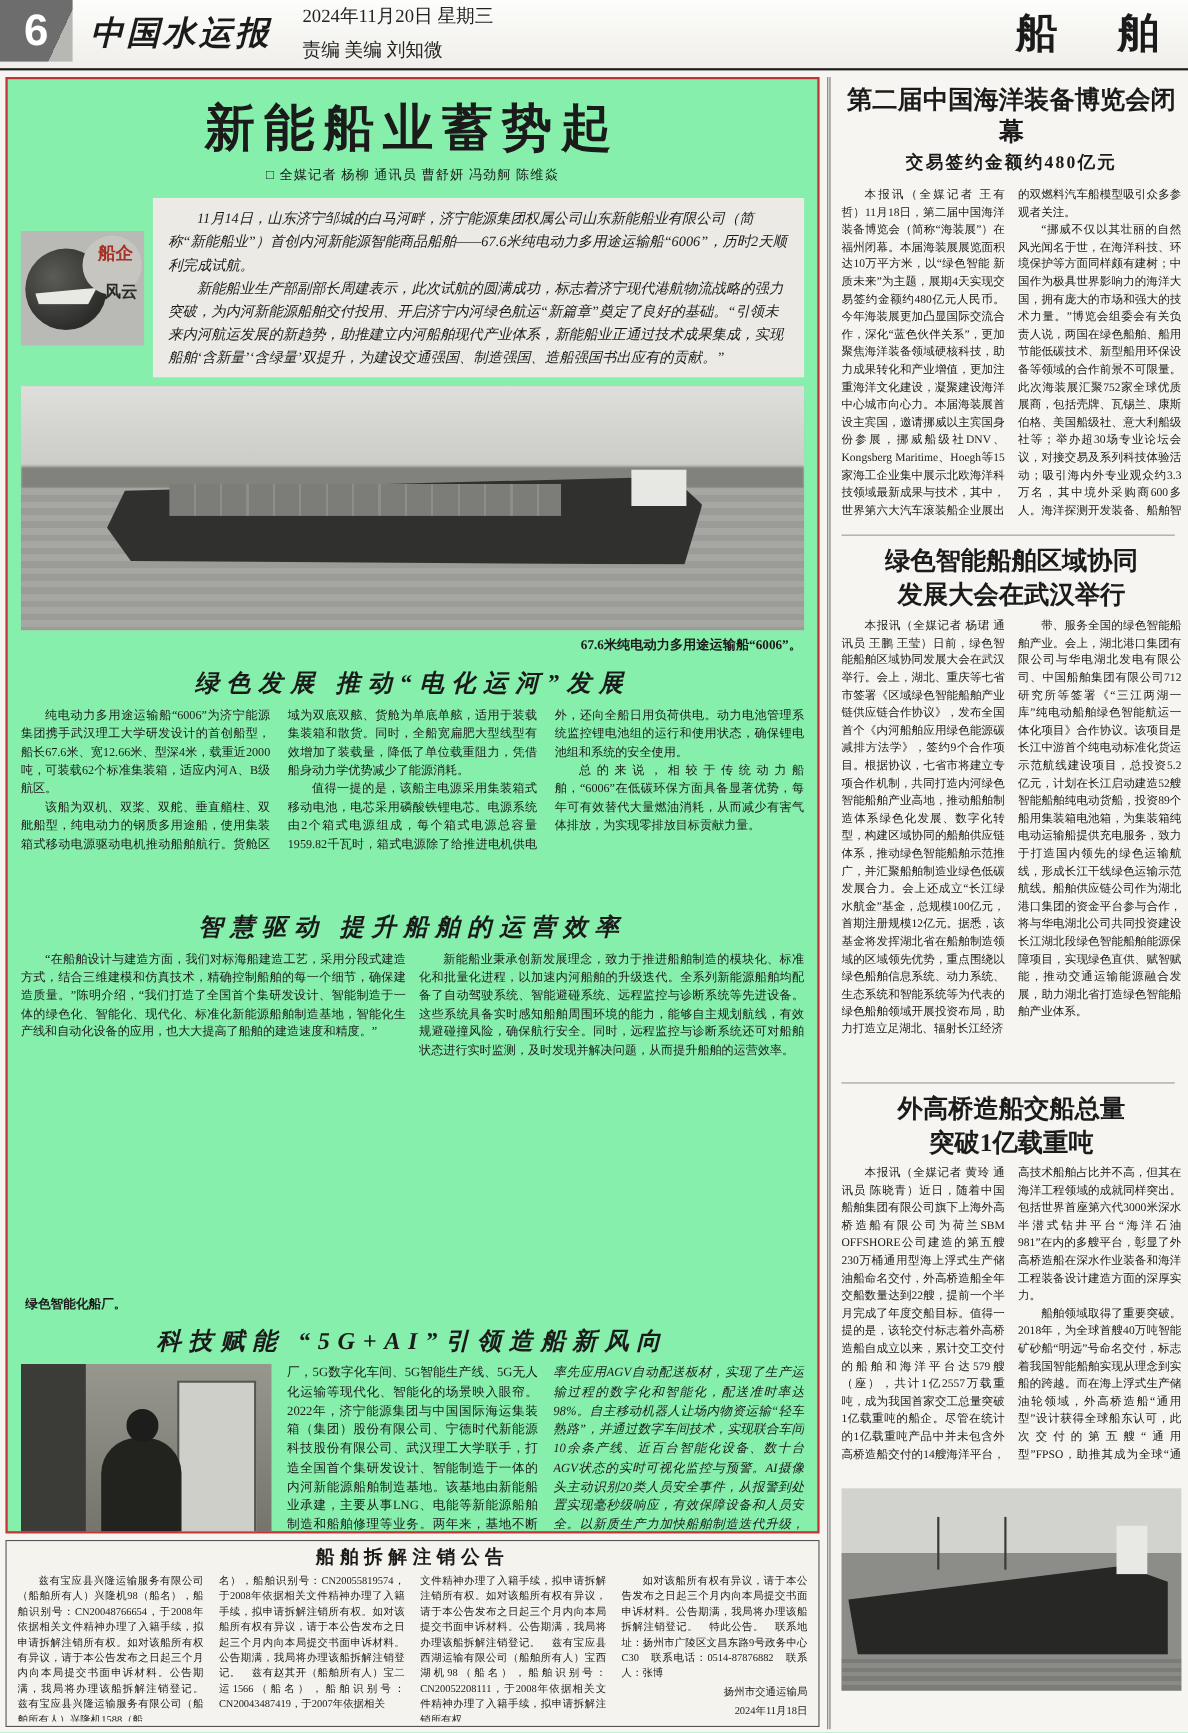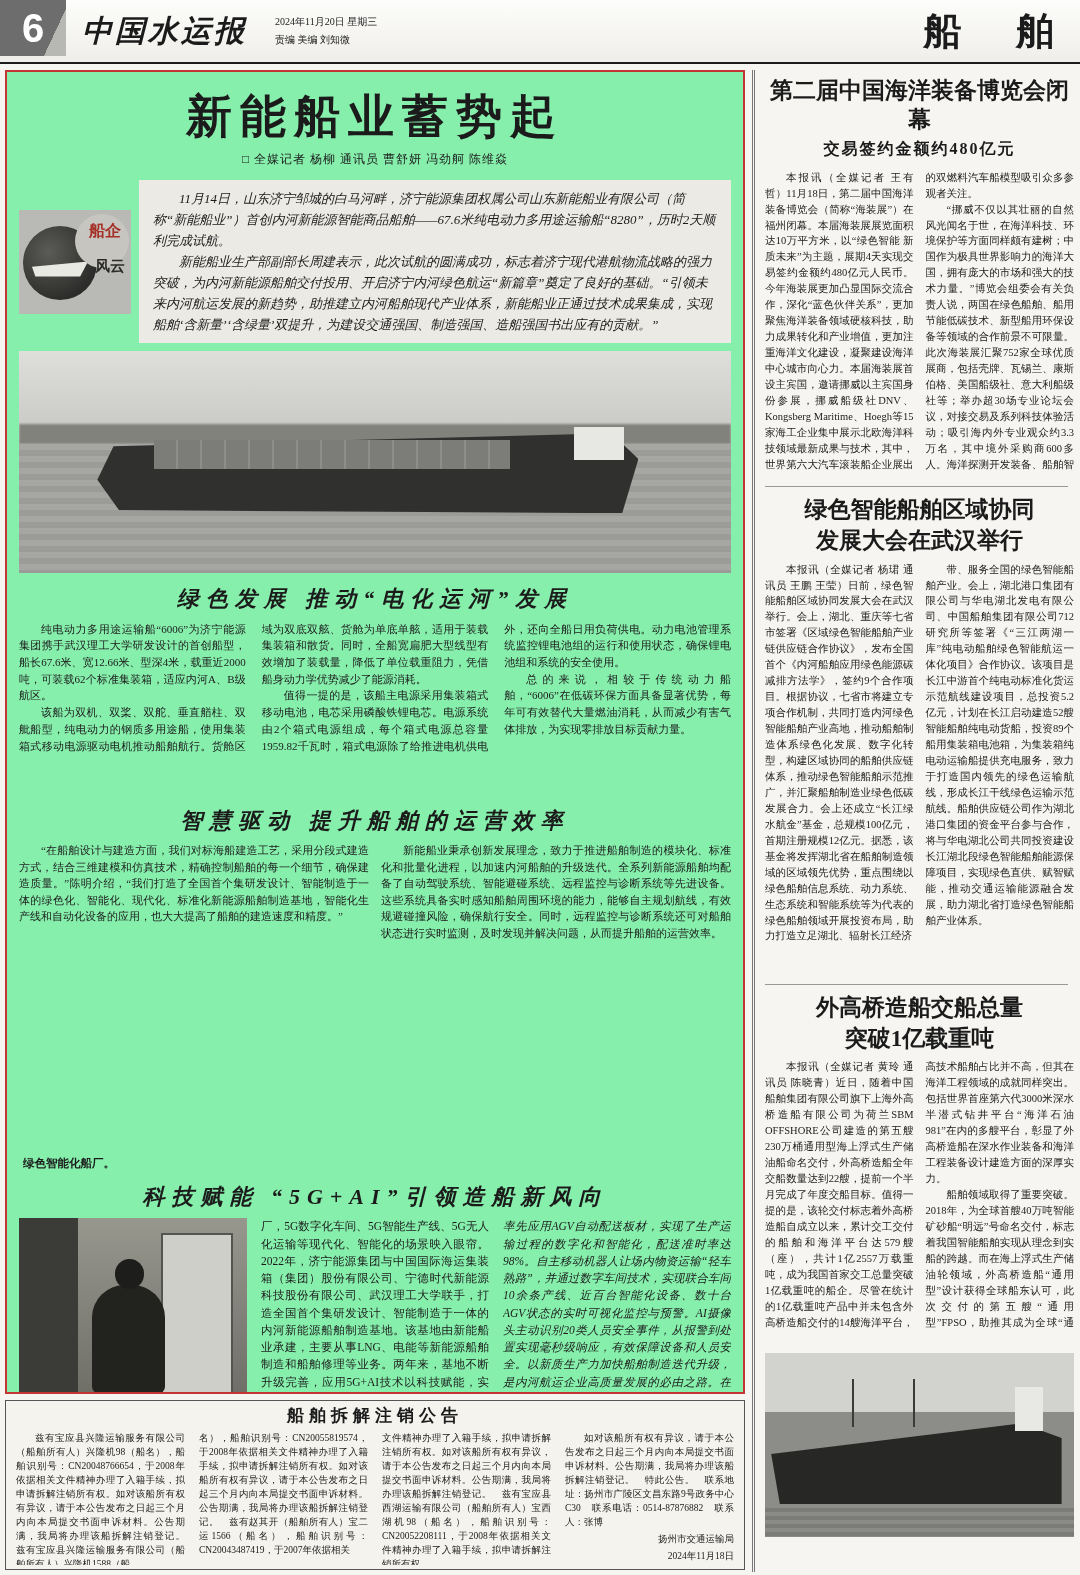--- a/index.html
+++ b/index.html
@@ -5,21 +5,21 @@
   html,body{margin:0;padding:0;}
   body{width:1080px;height:1575px;position:relative;background:#f6f5f1;
        font-family:"Liberation Serif","DejaVu Serif",serif;color:#1b1b1b;overflow:hidden;}
 
   
   .header{position:absolute;left:0;top:0;width:1080px;height:62px;border-bottom:2px solid #1c1c1c;
           display:flex;align-items:center;background:linear-gradient(#fdfdfb,#efeeea);}
   .pagenum{width:66px;height:56px;background:linear-gradient(115deg,#6d6d6d 76%,#b7b7b3 76%);
            color:#fff;font:bold 40px/56px "Liberation Sans",sans-serif;text-align:center;align-self:flex-start;}
   .logo{font:italic bold 30px/1 "Liberation Serif","DejaVu Serif",serif;margin-left:16px;letter-spacing:3px;}
-  .dateblock{margin-left:28px;font-size:10px;line-height:1.8;color:#222;}
+  .dateblock{margin-left:28px;font-size:17px;line-height:1.8;color:#222;}
   .sectiontitle{margin-left:auto;margin-right:4px;font:bold 38px/1 "Liberation Sans",sans-serif;letter-spacing:22px;}
 
   
   .mainbox{position:absolute;left:5px;top:70px;width:740px;height:1324px;border:2.5px solid #c43434;
            box-sizing:border-box;padding:4px 12px;overflow:hidden;background:#86efac;}
   .h1{text-align:center;font:900 46px/1.15 "Liberation Sans",sans-serif;letter-spacing:8px;margin:14px 0 8px;}
   .byline{text-align:center;font-size:12px;margin:0 0 10px;letter-spacing:1px;}
   .introrow{display:flex;gap:8px;align-items:center;margin-top:12px;}
   .badge{flex:0 0 112px;height:104px;position:relative;background:#eceb e6;}
   .badge .c1{position:absolute;left:4px;top:16px;width:74px;height:74px;border-radius:50%;
@@ -121,33 +121,34 @@
 
   <div class="introrow">
     <div class="badge figure">
       <div class="c1"></div>
       <div class="shipshape"></div>
       <div class="c2"></div>
       <div class="t1">船企</div>
       <div class="t2">风云</div>
     </div>
     <div class="intro">
-      <p>11月14日，山东济宁邹城的白马河畔，济宁能源集团权属公司山东新能船业有限公司（简称“新能船业”）首创内河新能源智能商品船舶——67.6米纯电动力多用途运输船“8280”，历时2天顺利完成试航。</p>
+      <p>11月14日，山东济宁邹城的白马河畔，济宁能源集团权属公司山东新能船业有限公司（简称“新能船业”）首创内河新能源智能商品船舶——67.6米纯电动力多用途运输船“6006”，历时2天顺利完成试航。</p>
       <p>新能船业生产部副部长周建表示，此次试航的圆满成功，标志着济宁现代港航物流战略的强力突破，为内河新能源船舶交付投用、开启济宁内河绿色航运“新篇章”奠定了良好的基础。“引领未来内河航运发展的新趋势，助推建立内河船舶现代产业体系，新能船业正通过技术成果集成，实现船舶‘含新量’‘含绿量’双提升，为建设交通强国、制造强国、造船强国书出应有的贡献。”</p>
     </div>
   </div>
 
   <figure class="figure hero">
     <div class="sky"></div>
     <div class="bank"></div>
     <div class="water"></div>
     <div class="hull"></div>
     <div class="cargo"></div>
     <div class="cabin"></div>
   </figure>
+  <div class="hero-cap">67.6米纯电动力多用途运输船“6006”。</div>
 
   <div class="sech">绿色发展 推动“电化运河”发展</div>
   <div class="cols3">
     <p class="ind">纯电动力多用途运输船“6006”为济宁能源集团携手武汉理工大学研发设计的首创船型，船长67.6米、宽12.66米、型深4米，载重近2000吨，可装载62个标准集装箱，适应内河A、B级航区。</p>
     <p class="ind">该船为双机、双桨、双舵、垂直艏柱、双舭船型，纯电动力的钢质多用途船，使用集装箱式移动电源驱动电机推动船舶航行。货舱区域为双底双舷、货舱为单底单舷，适用于装载集装箱和散货。同时，全船宽扁肥大型线型有效增加了装载量，降低了单位载重阻力，凭借船身动力学优势减少了能源消耗。</p>
     <p class="ind">值得一提的是，该船主电源采用集装箱式移动电池，电芯采用磷酸铁锂电芯。电源系统由2个箱式电源组成，每个箱式电源总容量1959.82千瓦时，箱式电源除了给推进电机供电外，还向全船日用负荷供电。动力电池管理系统监控锂电池组的运行和使用状态，确保锂电池组和系统的安全使用。</p>
     <p class="ind">总的来说，相较于传统动力船舶，“6006”在低碳环保方面具备显著优势，每年可有效替代大量燃油消耗，从而减少有害气体排放，为实现零排放目标贡献力量。</p>
   </div>
 
   <div class="sech">智慧驱动 提升船舶的运营效率</div>

